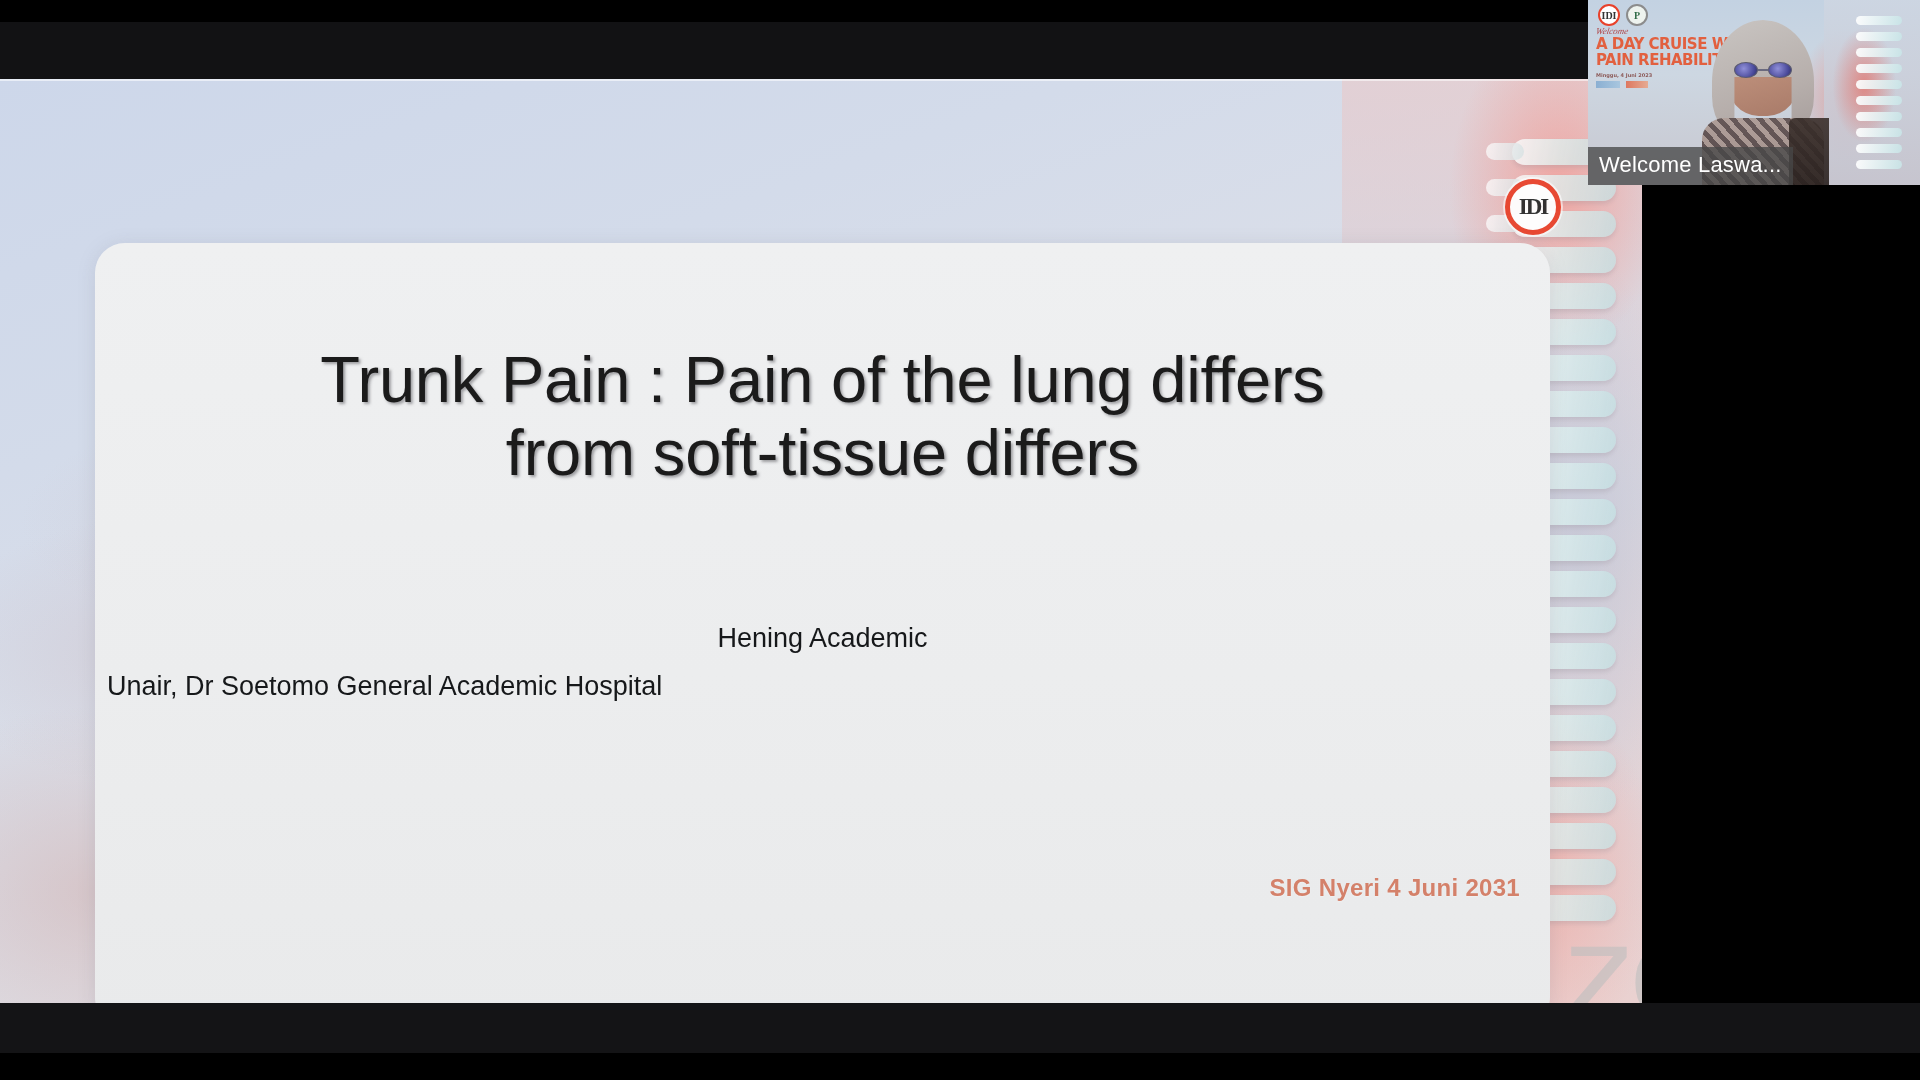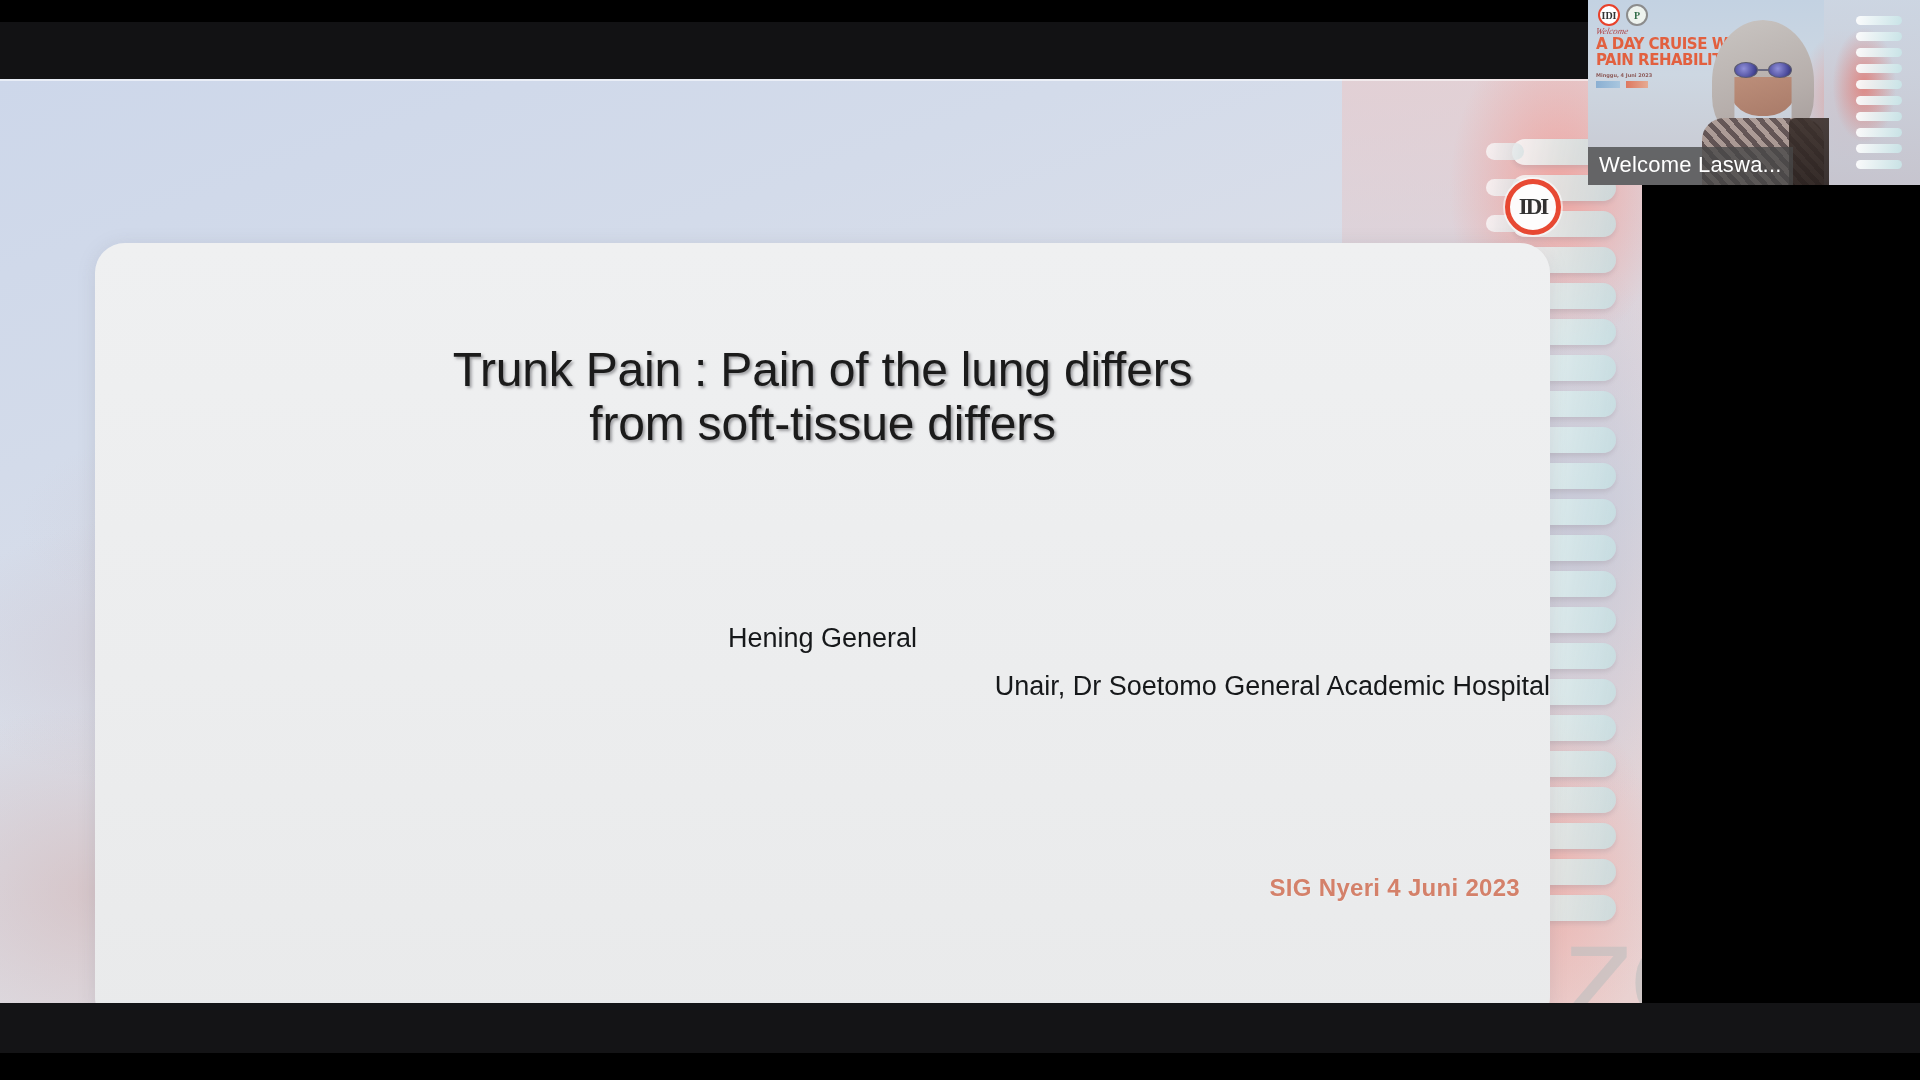--- a/index.html
+++ b/index.html
@@ -58,34 +58,34 @@
   .card {
     position:absolute; left:95px; top:164px; width:1455px; height:784px;
     background:linear-gradient(180deg, #eff0f1 0%, #ecedee 55%, #e9eaeb 100%);
     border-radius:30px;
     box-shadow:0 2px 18px rgba(120,120,140,0.18);
   }
 
   .slide-title {
     position:absolute; left:0; right:0; top:100px;
     text-align:center;
-    font-size:48px; line-height:1.13; font-weight:400; letter-spacing:-0.2px;
+    font-size:65px; line-height:1.13; font-weight:400; letter-spacing:-0.2px;
     color:#1b1b1b;
     text-shadow:2px 2px 3px rgba(90,90,95,0.55);
     padding:0 81px;
   }
   .slide-title .t-line { display:block; }
 
   .slide-author {
     position:absolute; left:0; right:0; top:380px;
     text-align:center; font-size:27px; color:#16181a; font-weight:400;
   }
   .slide-affil {
     position:absolute; left:12px; right:0; top:428px;
-    text-align:right; font-size:27px; color:#16181a; font-weight:400;
+    text-align:left; font-size:27px; color:#16181a; font-weight:400;
   }
 
   
   .slide-footer {
     position:absolute; left:1100px; top:795px; width:420px;
     text-align:right;
     font-size:24px; font-weight:bold; color:#d4816a;
     text-shadow:0 1px 2px rgba(255,255,255,0.35);
     letter-spacing:0.3px;
   }
@@ -252,25 +252,25 @@
 
     <div class="idi-logo">
       <span class="glyph">IDI</span>
     </div>
 
     <div class="card">
       <div class="slide-title">
         <span class="t-line">Trunk Pain : Pain of the lung differs</span>
         <span class="t-line">from soft-tissue differs</span>
       </div>
-      <div class="slide-author">Hening General</div>
+      <div class="slide-author">Hening Academic</div>
       <div class="slide-affil">Unair, Dr Soetomo General Academic Hospital</div>
     </div>
 
-    <div class="slide-footer">SIG Nyeri 4 Juni 2023</div>
+    <div class="slide-footer">SIG Nyeri 4 Juni 2031</div>
   </div>
 
   <div class="zoom-watermark">zoom</div>
   <svg class="zoom-mark" viewBox="0 0 26 30">
     <path d="M13 2 C19 2 20 9 15 13 C12 16 12 20 13 22" stroke="#cc2222" stroke-width="2" fill="none"></path>
     <ellipse cx="13" cy="25" rx="9" ry="3.5" stroke="#1f7a3a" stroke-width="2" fill="none"></ellipse>
   </svg>
 
   <div class="right-black"></div>
 

